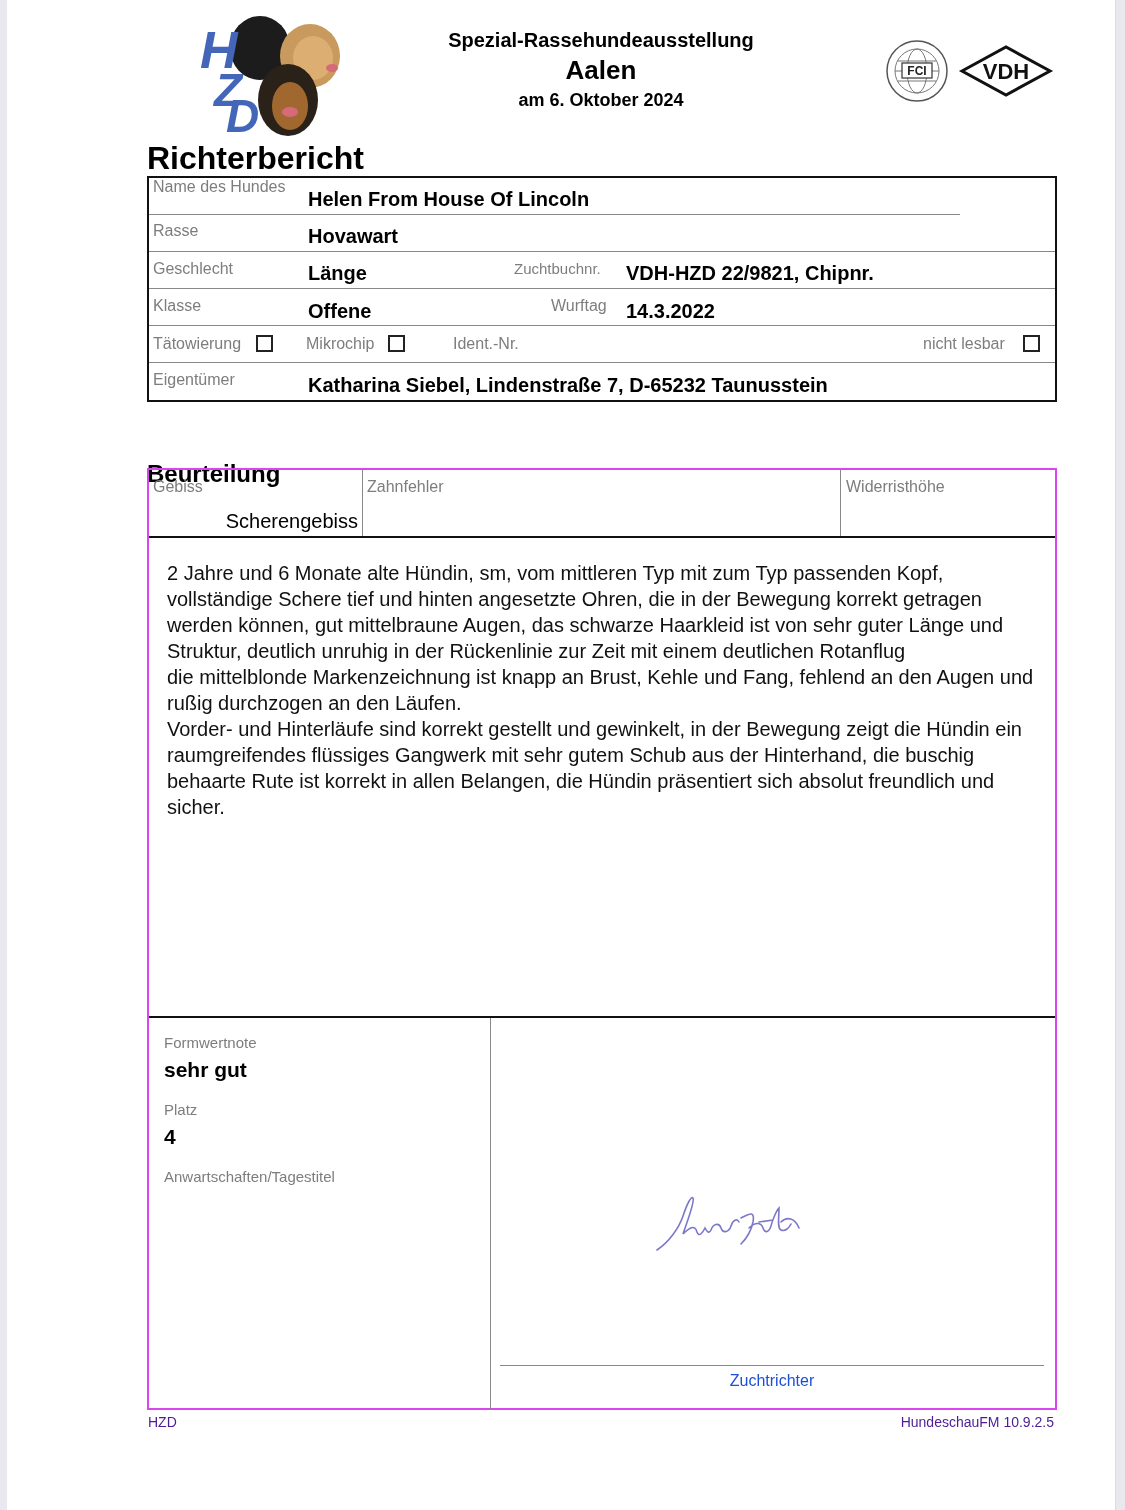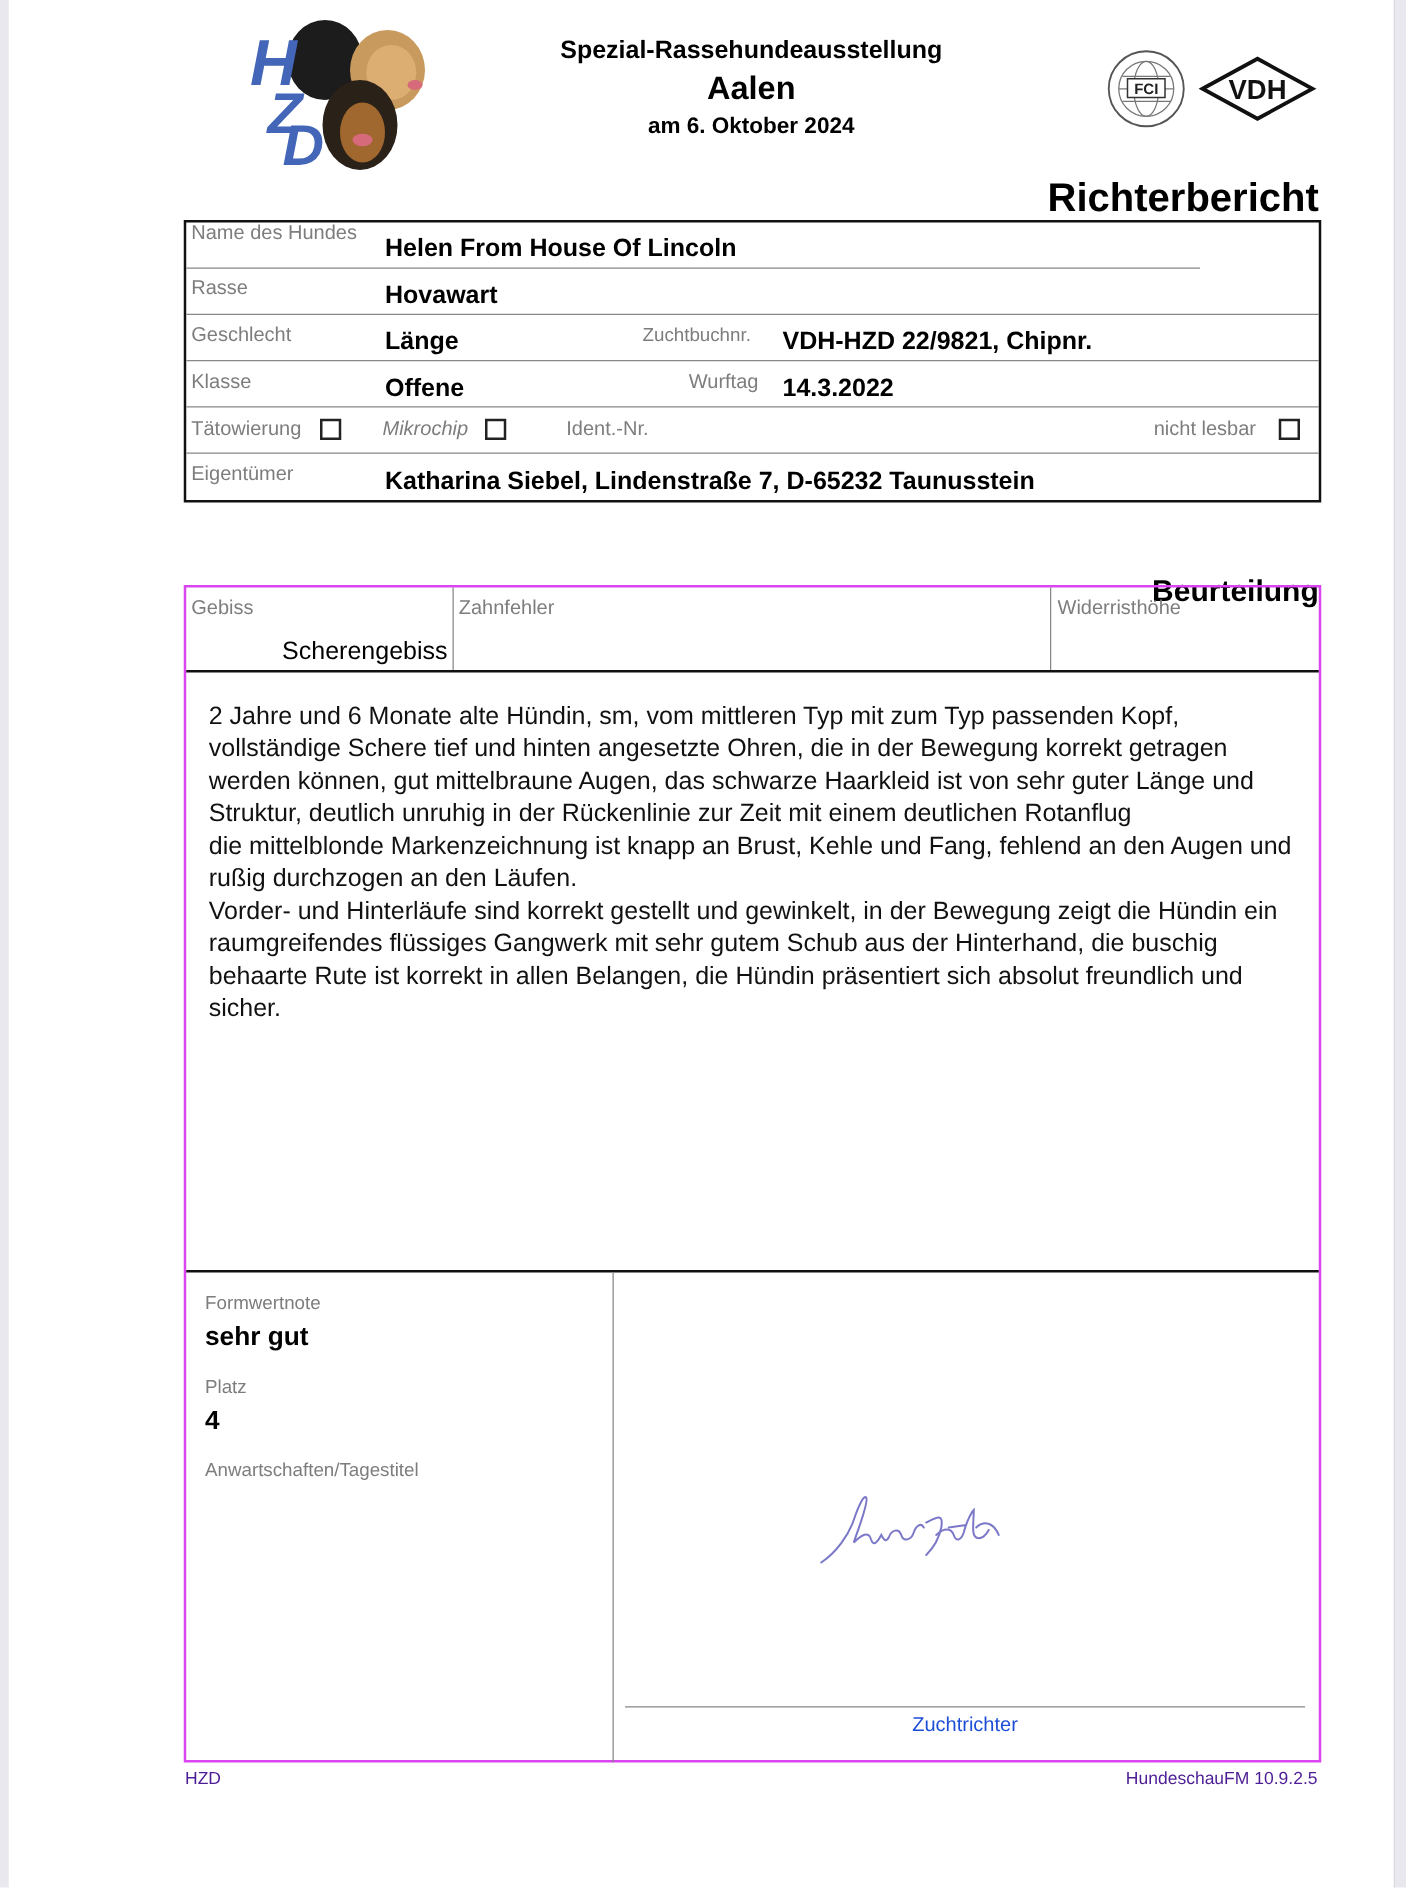--- a/index.html
+++ b/index.html
@@ -12,21 +12,21 @@
   .edge-left { position: absolute; left: 0; top: 0; width: 7px; height: 1510px; background: #e9e8ee; }
   .edge-right { position: absolute; right: 0; top: 0; width: 9px; height: 1510px; background: #e9e8ee; border-left: 1px solid #dcdbe2; }
   .abs { position: absolute; }
   .logo-hzd { left: 198px; top: 8px; width: 150px; height: 130px; }
   .header-block { left: 400px; width: 402px; text-align: center; }
   .h-line1 { top: 29px; font-size: 20px; font-weight: bold; }
   .h-line2 { top: 55px; font-size: 26px; font-weight: bold; }
   .h-line3 { top: 90px; font-size: 18px; font-weight: bold; }
   .logo-fci { left: 884px; top: 39px; width: 66px; height: 64px; }
   .logo-vdh { left: 958px; top: 44px; width: 96px; height: 54px; }
-  .title { left: 147px; width: 908px; text-align: right; font-weight: bold; }
+  .title { left: 147px; width: 908px; text-align: left; font-weight: bold; }
   .title-main { top: 140px; font-size: 32px; }
   .title-sub { top: 460px; font-size: 24px; }
 
   
   .t1 { left: 147px; top: 176px; width: 906px; height: 222px; border: 2px solid #111; }
   .row { position: absolute; left: 0; width: 906px; border-bottom: 1px solid #888; }
   .lbl { position: absolute; font-size: 16px; color: #7d7d7d; }
   .val { position: absolute; font-size: 20px; font-weight: bold; color: #000; }
   .katalog { position: absolute; right: 0; top: 0; width: 93px; height: 74px; border-left: 2px solid #111; border-bottom: 2px solid #111; }
   .katalog .k-lbl { position: absolute; top: 10px; width: 93px; text-align: center; font-size: 14px; color: #7d7d7d; }
@@ -114,21 +114,21 @@
   <div class="row" style="top:111px; height:36px;">
     <span class="lbl" style="left:4px; top:8px;">Klasse</span>
     <span class="val" style="left:159px; top:11px;">Offene</span>
     <span class="lbl" style="left:402px; top:8px;">Wurftag</span>
     <span class="val" style="left:477px; top:11px;">14.3.2022</span>
   </div>
 
   <div class="row" style="top:148px; height:36px;">
     <span class="lbl" style="left:4px; top:9px;">Tätowierung</span>
     <span class="cb" style="left:107px; top:9px;"></span>
-    <span class="lbl" style="left:157px; top:9px;font-style:italic;">Mikrochip</span>
+    <span class="lbl" style="left:157px; top:9px;">Mikrochip</span>
     <span class="cb" style="left:239px; top:9px;"></span>
     <span class="lbl" style="left:304px; top:9px;">Ident.-Nr.</span>
     <span class="val" style="left:380px; top:9px;"></span>
     <span class="lbl" style="left:774px; top:9px;">nicht lesbar</span>
     <span class="cb" style="left:874px; top:9px;"></span>
   </div>
 
   <div class="row" style="top:185px; height:37px; border-bottom:none;">
     <span class="lbl" style="left:4px; top:8px;">Eigentümer</span>
     <span class="val" style="left:159px; top:11px;">Katharina Siebel, Lindenstraße 7, D-65232 Taunusstein</span>

